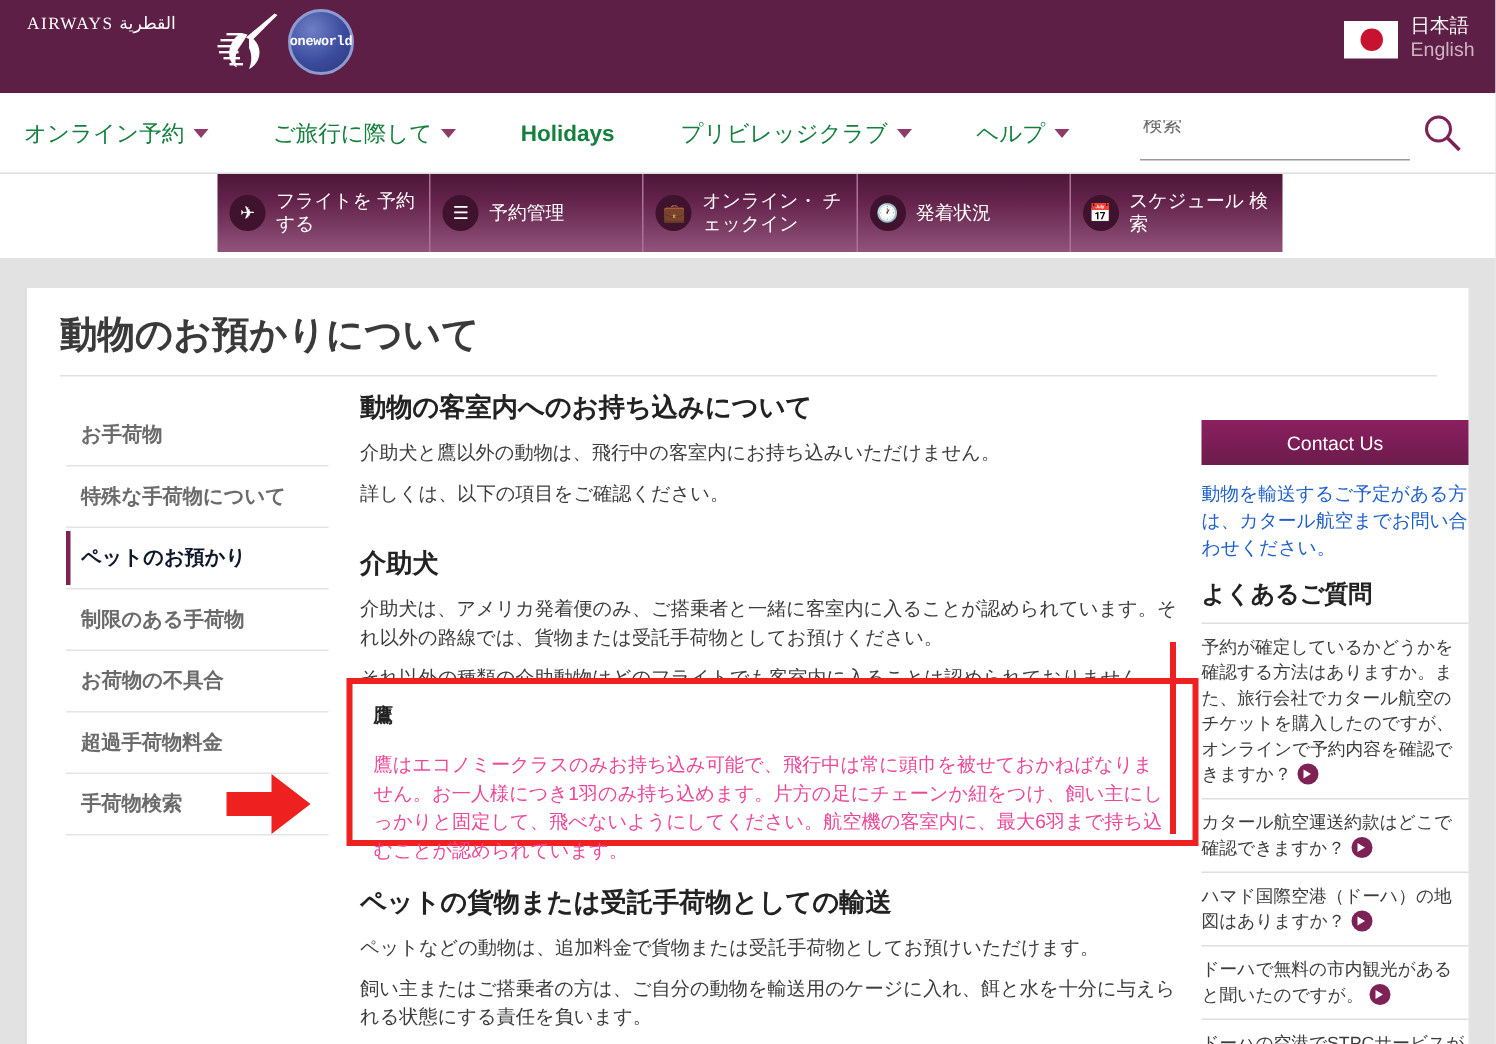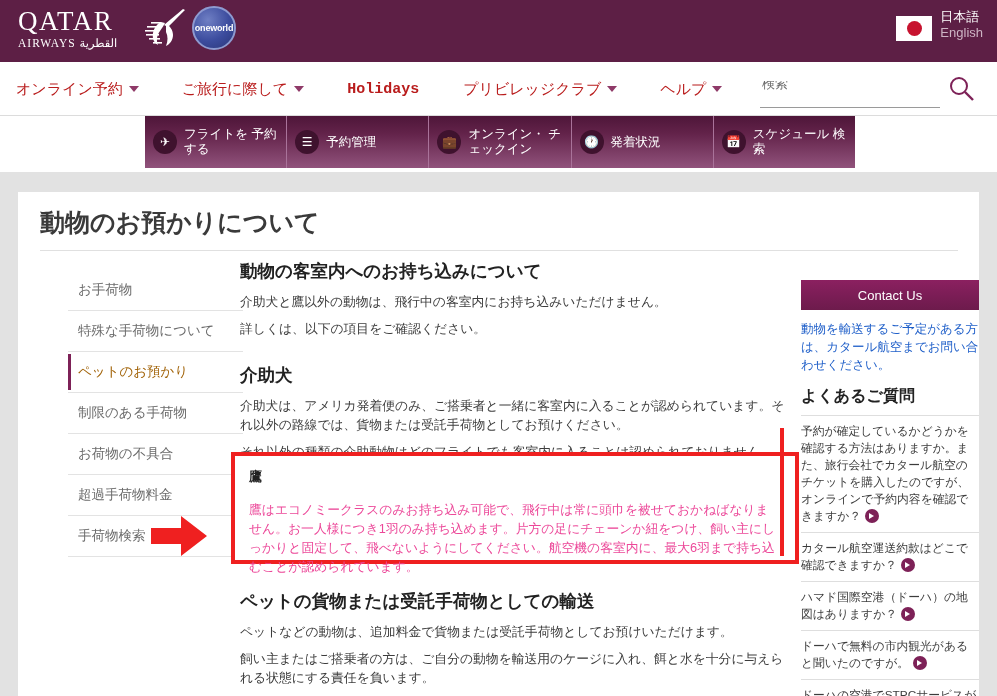--- a/index.html
+++ b/index.html
@@ -40,24 +40,25 @@
     position: absolute; left: 192px; top: 6px;
     width: 44px; height: 44px;
     border-radius: 50%;
     background: radial-gradient(circle at 35% 30%, #6f7fc4 0%, #3c4c9e 55%, #2a3578 100%);
     border: 2px solid #8e9ad0;
     display: flex; align-items: center; justify-content: center;
   }
   .logo-oneworld .ow-txt {
     color: #ffffff; font-size: 9px; font-weight: bold;
     letter-spacing: -0.2px;
+    font-family: Liberation Mono, monospace;
   }
   .lang-block {
     position: absolute; right: 14px; top: 9px;
-    display: flex; align-items: flex-end; gap: 8px;
+    display: flex; align-items: center; gap: 8px;
   }
   .flag-jp {
     width: 36px; height: 25px; background: #ffffff;
     display: flex; align-items: center; justify-content: center;
     margin-top: 2px;
   }
   .flag-jp .dot { width: 15px; height: 15px; border-radius: 50%; background: #c7132f; }
   .lang-links { display: flex; flex-direction: column; line-height: 16px; }
   .lang-jp { color: #ffffff; font-size: 13px; }
   .lang-en { color: #cdb4c4; font-size: 13px; }
@@ -68,23 +69,23 @@
     width: 997px; height: 54px;
     background: #ffffff;
     border-bottom: 1px solid #dcdcdc;
   }
   .nav-items {
     position: absolute; left: 16px; top: 0;
     height: 54px; display: flex; align-items: center;
   }
   .nav-item {
     display: flex; align-items: center; gap: 6px;
-    color: #b91c1c; font-size: 15px;
+    color: #15803d; font-size: 15px;
     padding: 0 21px 0 0; margin-right: 22px;
-    cursor: pointer; white-space: nowrap; font-family: Liberation Mono, monospace;
+    cursor: pointer; white-space: nowrap;
   }
   .nav-item.plain { padding-right: 0; }
   .caret {
     display: inline-block;
     width: 0; height: 0;
     border-left: 5px solid transparent;
     border-right: 5px solid transparent;
     border-top: 6px solid #8f3a68;
   }
   .search-wrap {
@@ -145,31 +146,32 @@
     position: absolute; left: 22px; top: 14px;
     font-size: 25px; color: #3a3a3a; font-weight: bold;
   }
   .title-rule {
     position: absolute; left: 22px; top: 58px;
     width: 918px; height: 1px; background: #e0e0e0;
   }
 
   
   .left-nav {
-    position: absolute; left: 50px; top: 78px;
+    position: absolute; left: 26px; top: 78px;
     width: 175px;
+    font-weight: bold;
   }
   .ln-item {
     position: relative;
     padding: 11px 4px 11px 10px;
     font-size: 13.5px; color: #6b6b6b;
     border-bottom: 1px solid #e3e3e3;
     cursor: pointer;
   }
-  .ln-item.active { color: #a16207; }
+  .ln-item.active { color: #0f172a; }
   .ln-item.active::before {
     content: ""; position: absolute;
     left: 0; top: 2px; bottom: 2px; width: 3px;
     background: #7d2157;
   }
 
   
   .main-col {
     position: absolute; left: 222px; top: 68px;
     width: 548px;
@@ -250,21 +252,20 @@
   .rail-redline {
     position: absolute; left: 780px; top: 428px;
     width: 4px; height: 130px; background: #ef2020;
   }
 </style>
 </head>
 <body>
 
 <div class="header">
   <div class="logo-qatar">
-    <div class="q-word">QATAR</div>
     <div class="q-sub">
       <span>AIRWAYS</span>
       <span>القطرية</span>
     </div>
   </div>
 
   <svg class="logo-oryx" viewBox="0 0 52 42">
     <g fill="#ffffff">
       <path d="M46 3 C40 8 33 14 27 19 L31 21 C36 16 43 9 48 4 Z"></path>
       <path d="M24 16 C20 18 17 22 16 27 C15 32 17 37 21 39 C19 34 20 29 23 25 C25 22 27 19 28 17 Z"></path>

